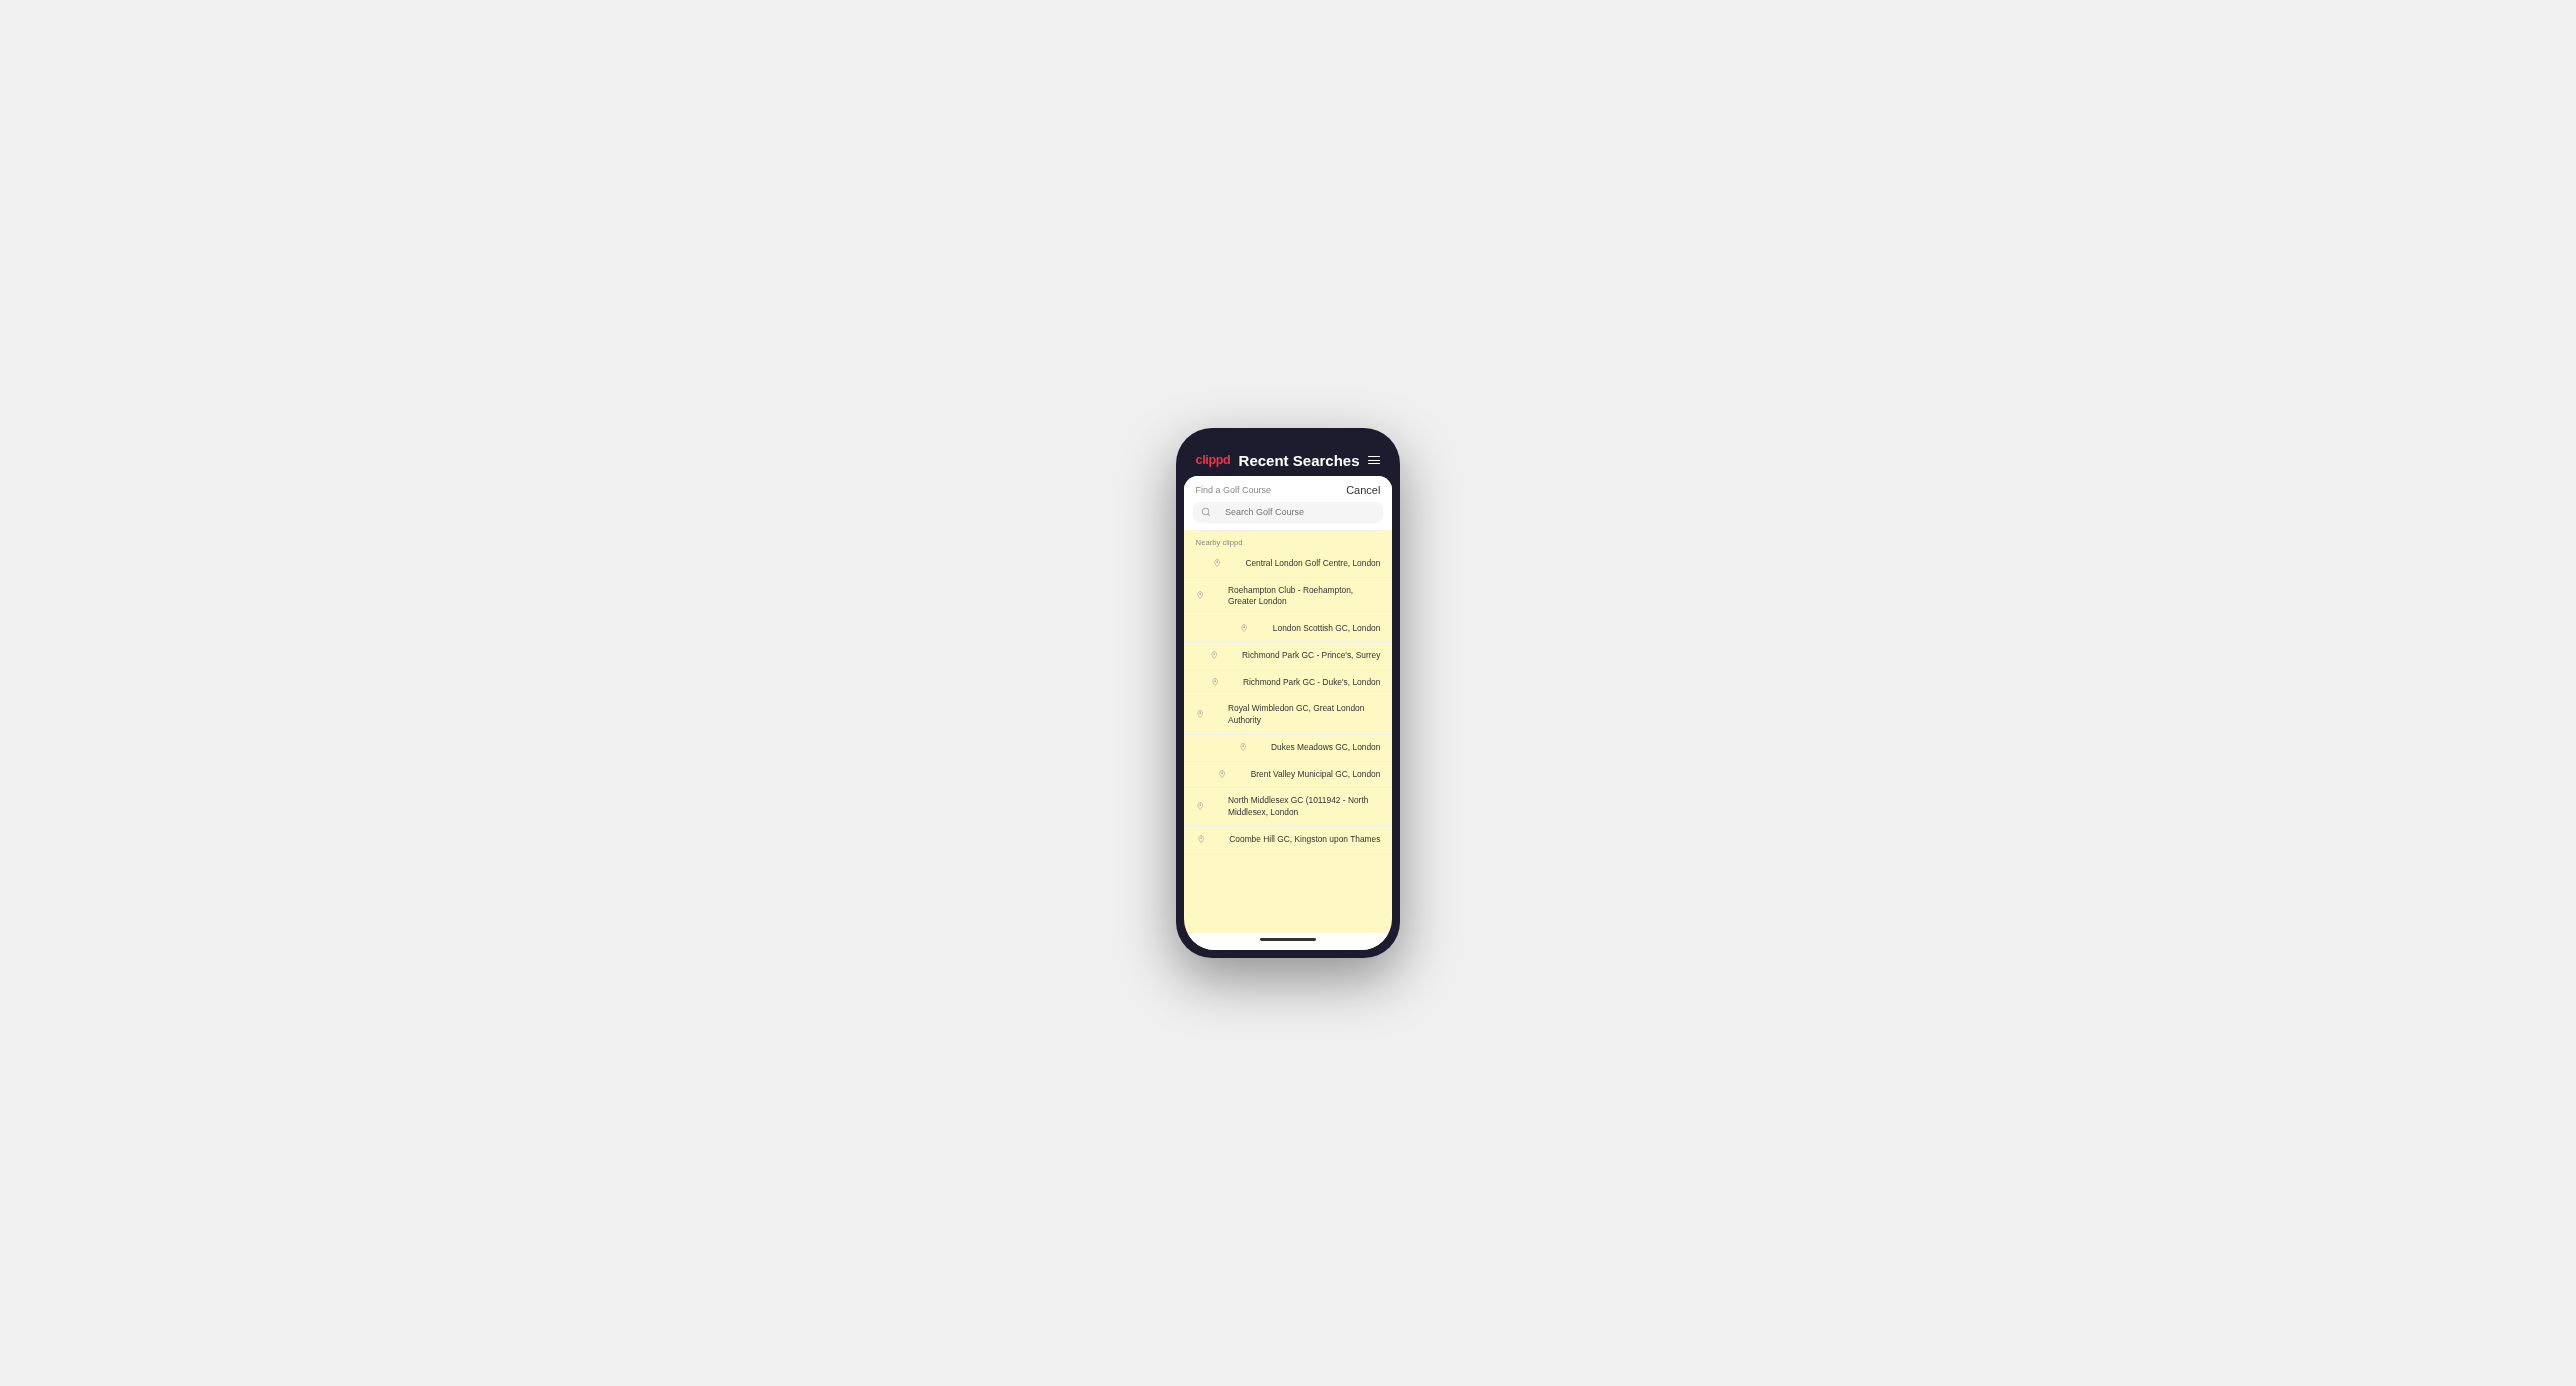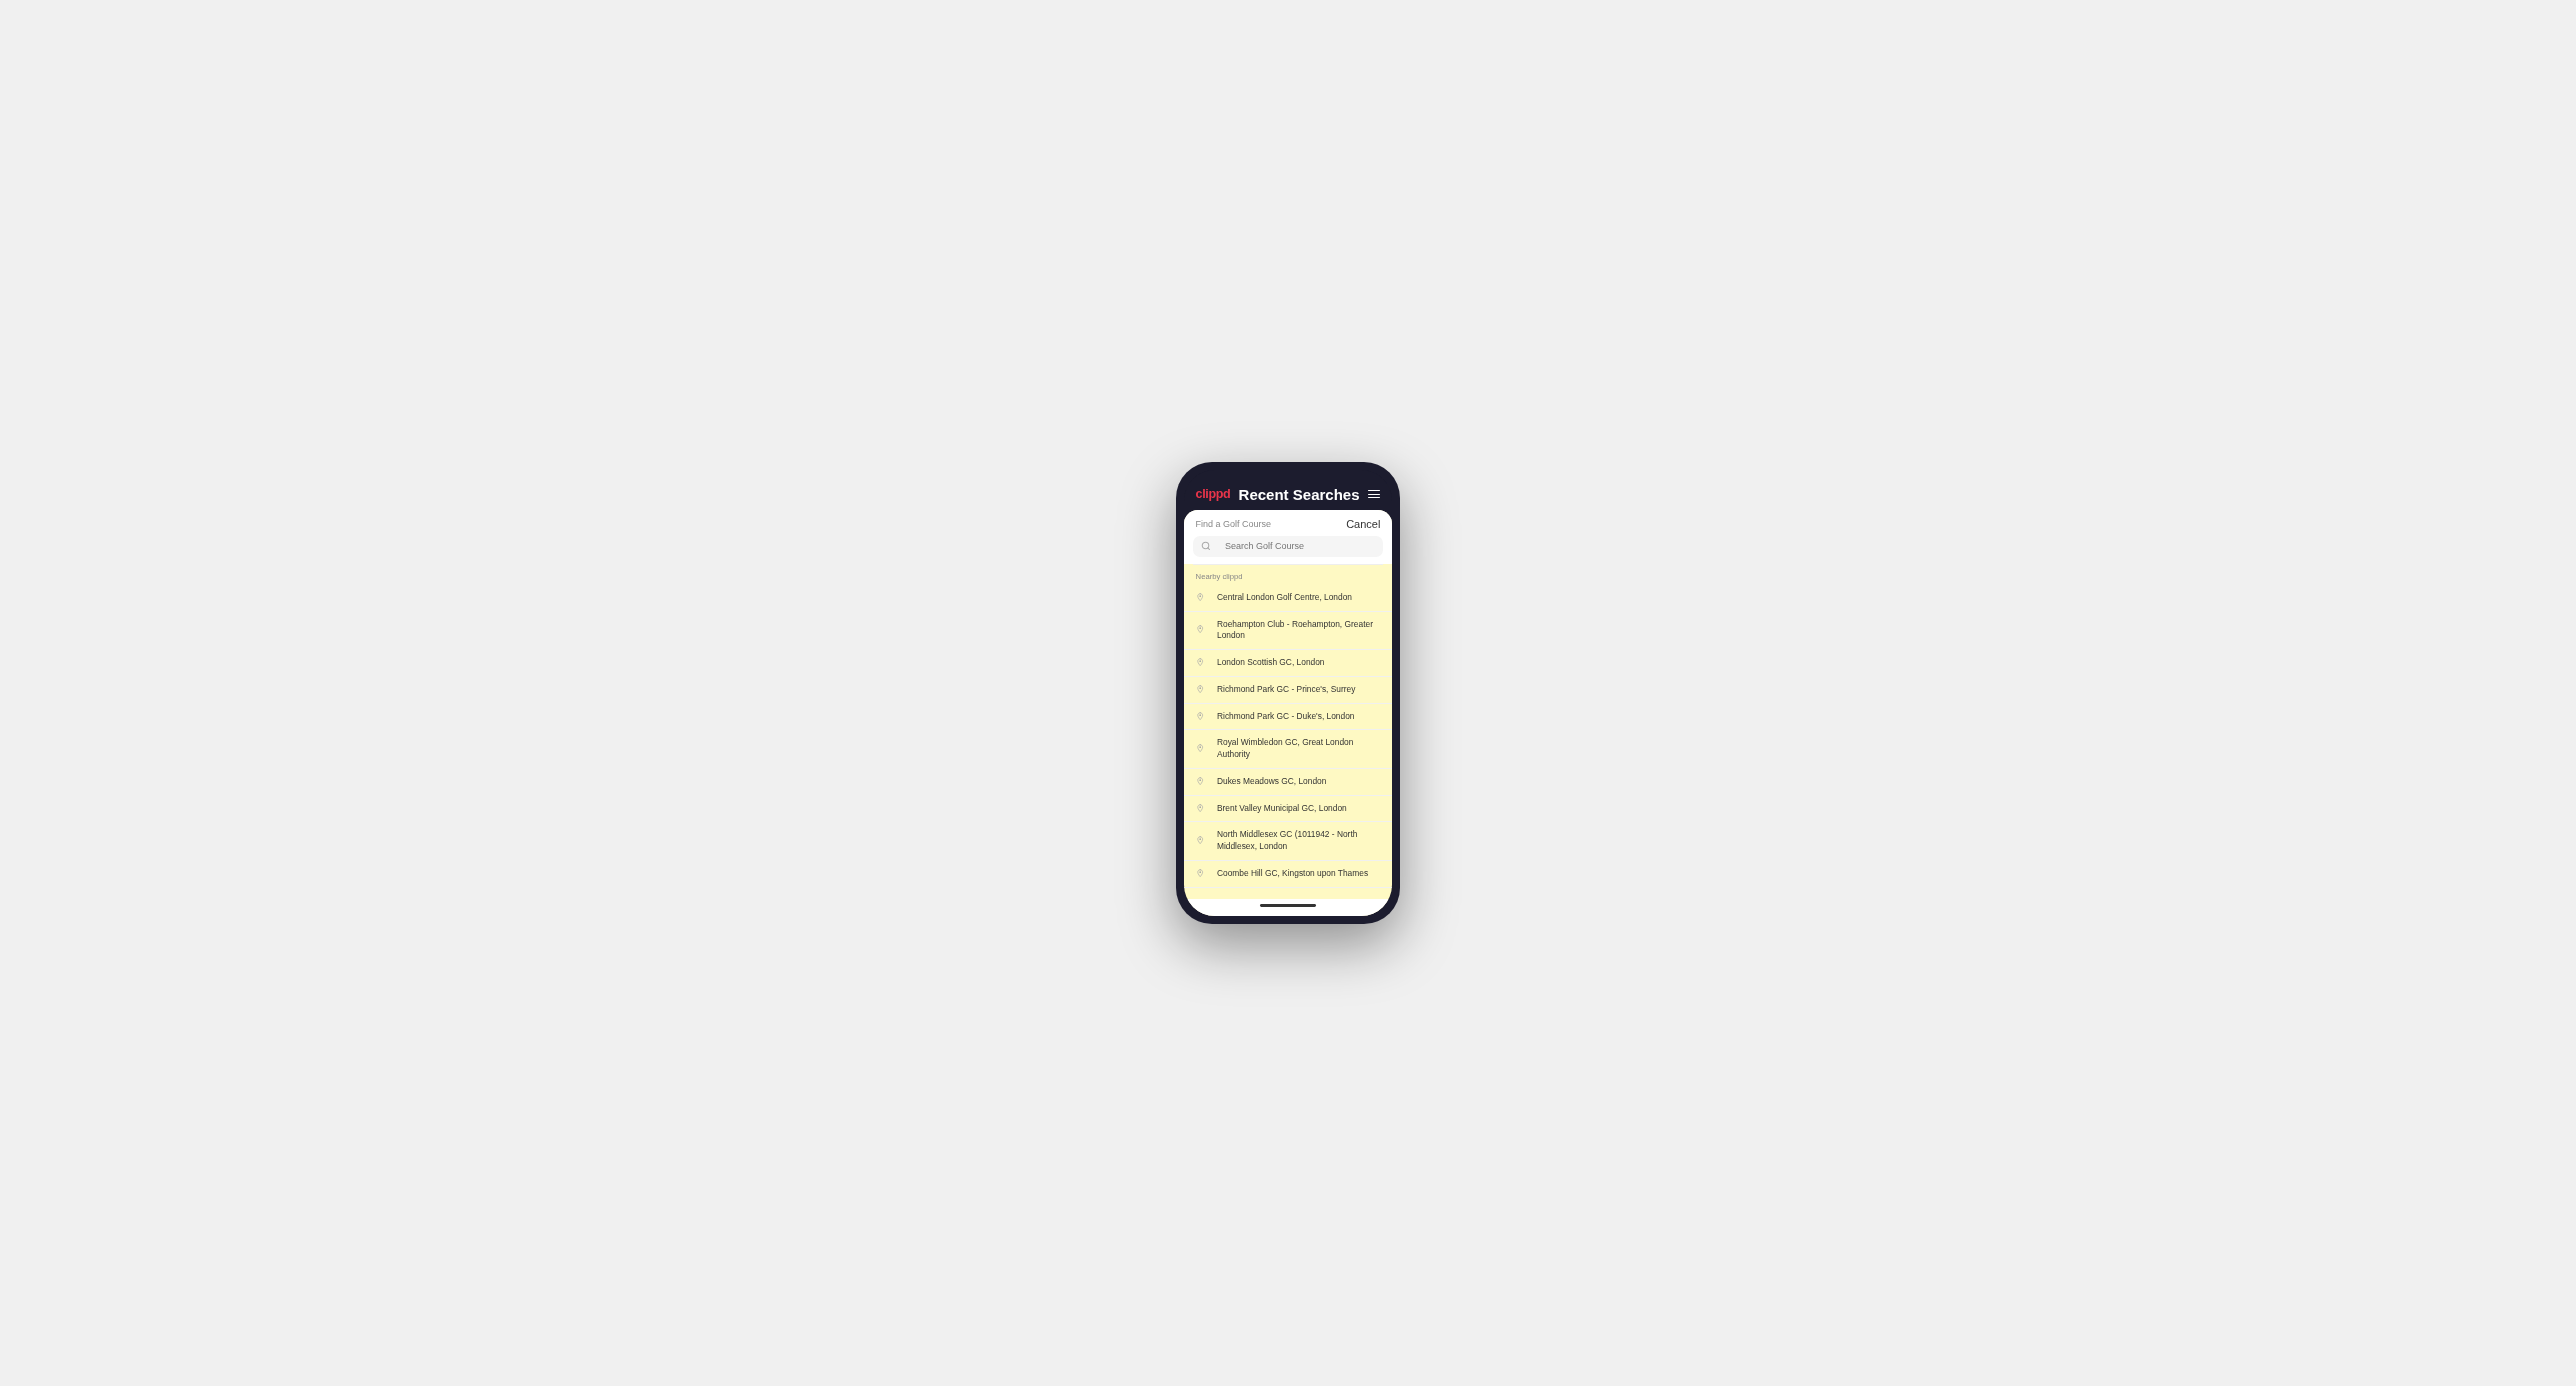--- a/index.html
+++ b/index.html
@@ -7,21 +7,21 @@
       background: #f0f0f0;
       display: flex;
       justify-content: center;
       align-items: center;
       min-height: 100vh;
       font-family: -apple-system, BlinkMacSystemFont, 'Segoe UI', sans-serif;
     }
 
     .phone-outer {
       width: 224px;
-      height: 462px;
+      height: 530px;
       background: #1c1c2e;
       border-radius: 36px;
       padding: 8.4px;
       box-shadow: 0 21px 56px rgba(0,0,0,0.4);
       position: relative;
     }
 
     .phone-inner {
       width: 100%;
       height: 100%;
@@ -152,23 +152,24 @@
       font-size: 7.7px;
       color: #888888;
       padding: 7px 11.2px 4.2px;
       font-weight: 500;
     }
 
     .course-item {
       display: flex;
       align-items: center;
       padding: 7px 11.2px;
-      gap: 13px;
+      gap: 24px;
       cursor: pointer;
       border-bottom: 0.7px solid #f0f0f0;
+      justify-content: flex-end;
     }
 
     .pin-icon {
       flex-shrink: 0;
       color: #aaaaaa;
     }
 
     .course-name {
       font-size: 8.4px;
       color: #333333;

